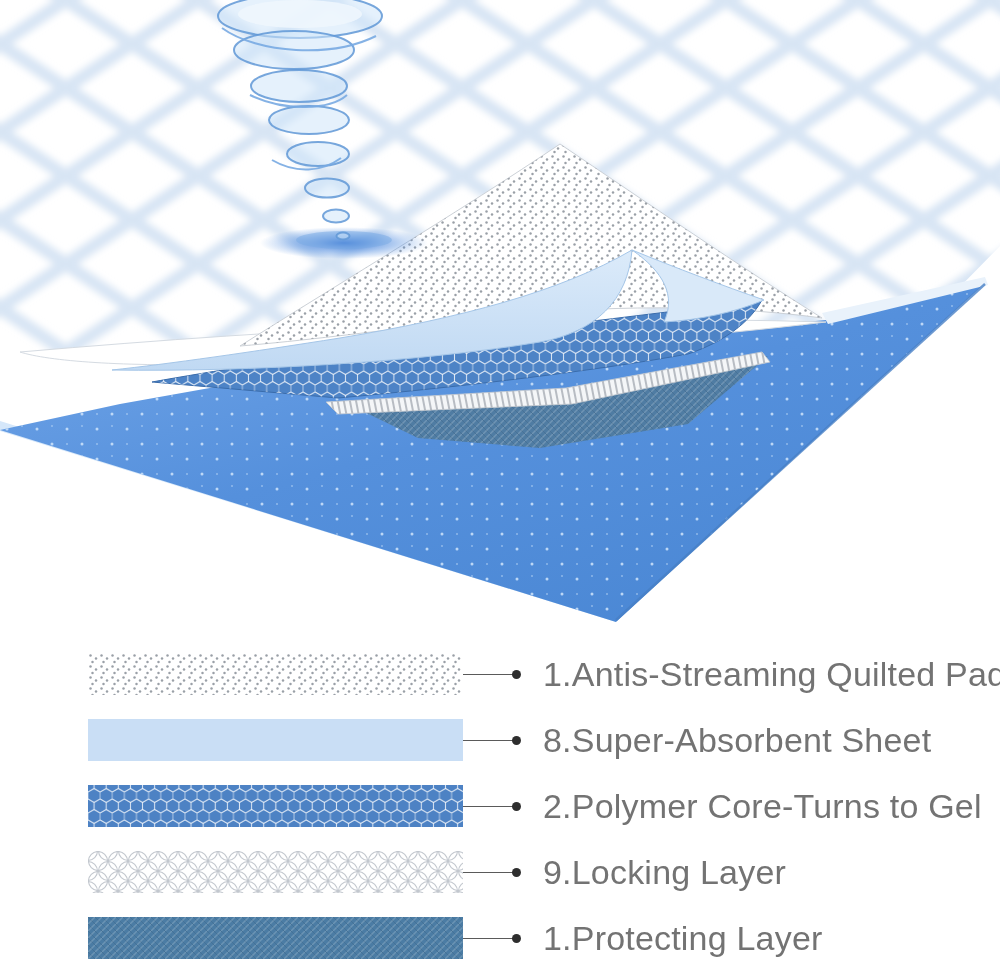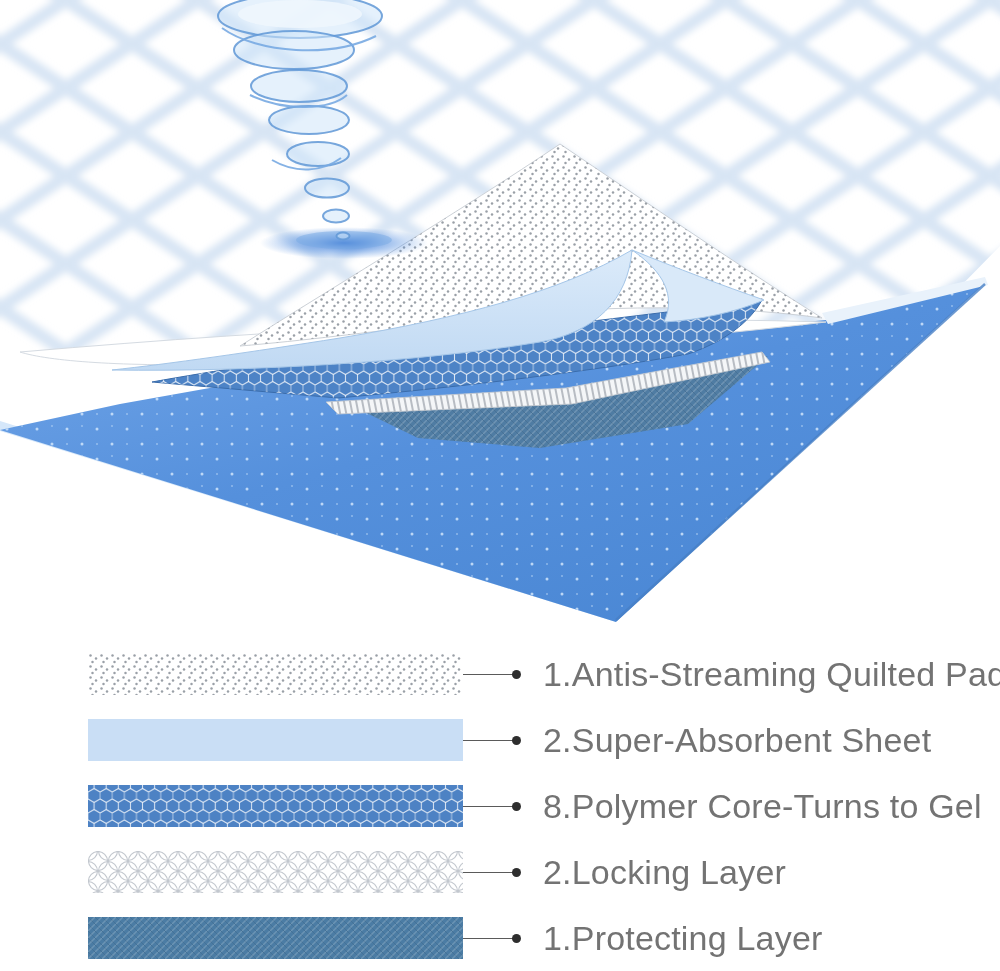--- a/index.html
+++ b/index.html
@@ -176,41 +176,41 @@
       <span class="conn-dot"></span>
       <span class="label">1.Antis-Streaming Quilted Pad</span>
     </div>
 
     <div class="legend-row">
       <svg class="swatch" width="375" height="42">
         <rect width="375" height="42" fill="#c9def5"></rect>
       </svg>
       <span class="connector"></span>
       <span class="conn-dot"></span>
-      <span class="label">2.Super-Absorbent Sheet</span>
+      <span class="label">8.Super-Absorbent Sheet</span>
     </div>
 
     <div class="legend-row">
       <svg class="swatch" width="375" height="42">
         <rect width="375" height="42" fill="#4d82c4"></rect>
         <rect width="375" height="42" fill="url(#hexPat)"></rect>
       </svg>
       <span class="connector"></span>
       <span class="conn-dot"></span>
-      <span class="label">8.Polymer Core-Turns to Gel</span>
+      <span class="label">2.Polymer Core-Turns to Gel</span>
     </div>
 
     <div class="legend-row">
       <svg class="swatch" width="375" height="42">
         <rect width="375" height="42" fill="#ffffff"></rect>
         <rect width="375" height="42" fill="url(#circlesPat)"></rect>
       </svg>
       <span class="connector"></span>
       <span class="conn-dot"></span>
-      <span class="label">2.Locking Layer</span>
+      <span class="label">9.Locking Layer</span>
     </div>
 
     <div class="legend-row">
       <svg class="swatch" width="375" height="42">
         <rect width="375" height="42" fill="#4b7ca4"></rect>
         <rect width="375" height="42" fill="url(#weavePat)"></rect>
       </svg>
       <span class="connector"></span>
       <span class="conn-dot"></span>
       <span class="label">1.Protecting Layer</span>

